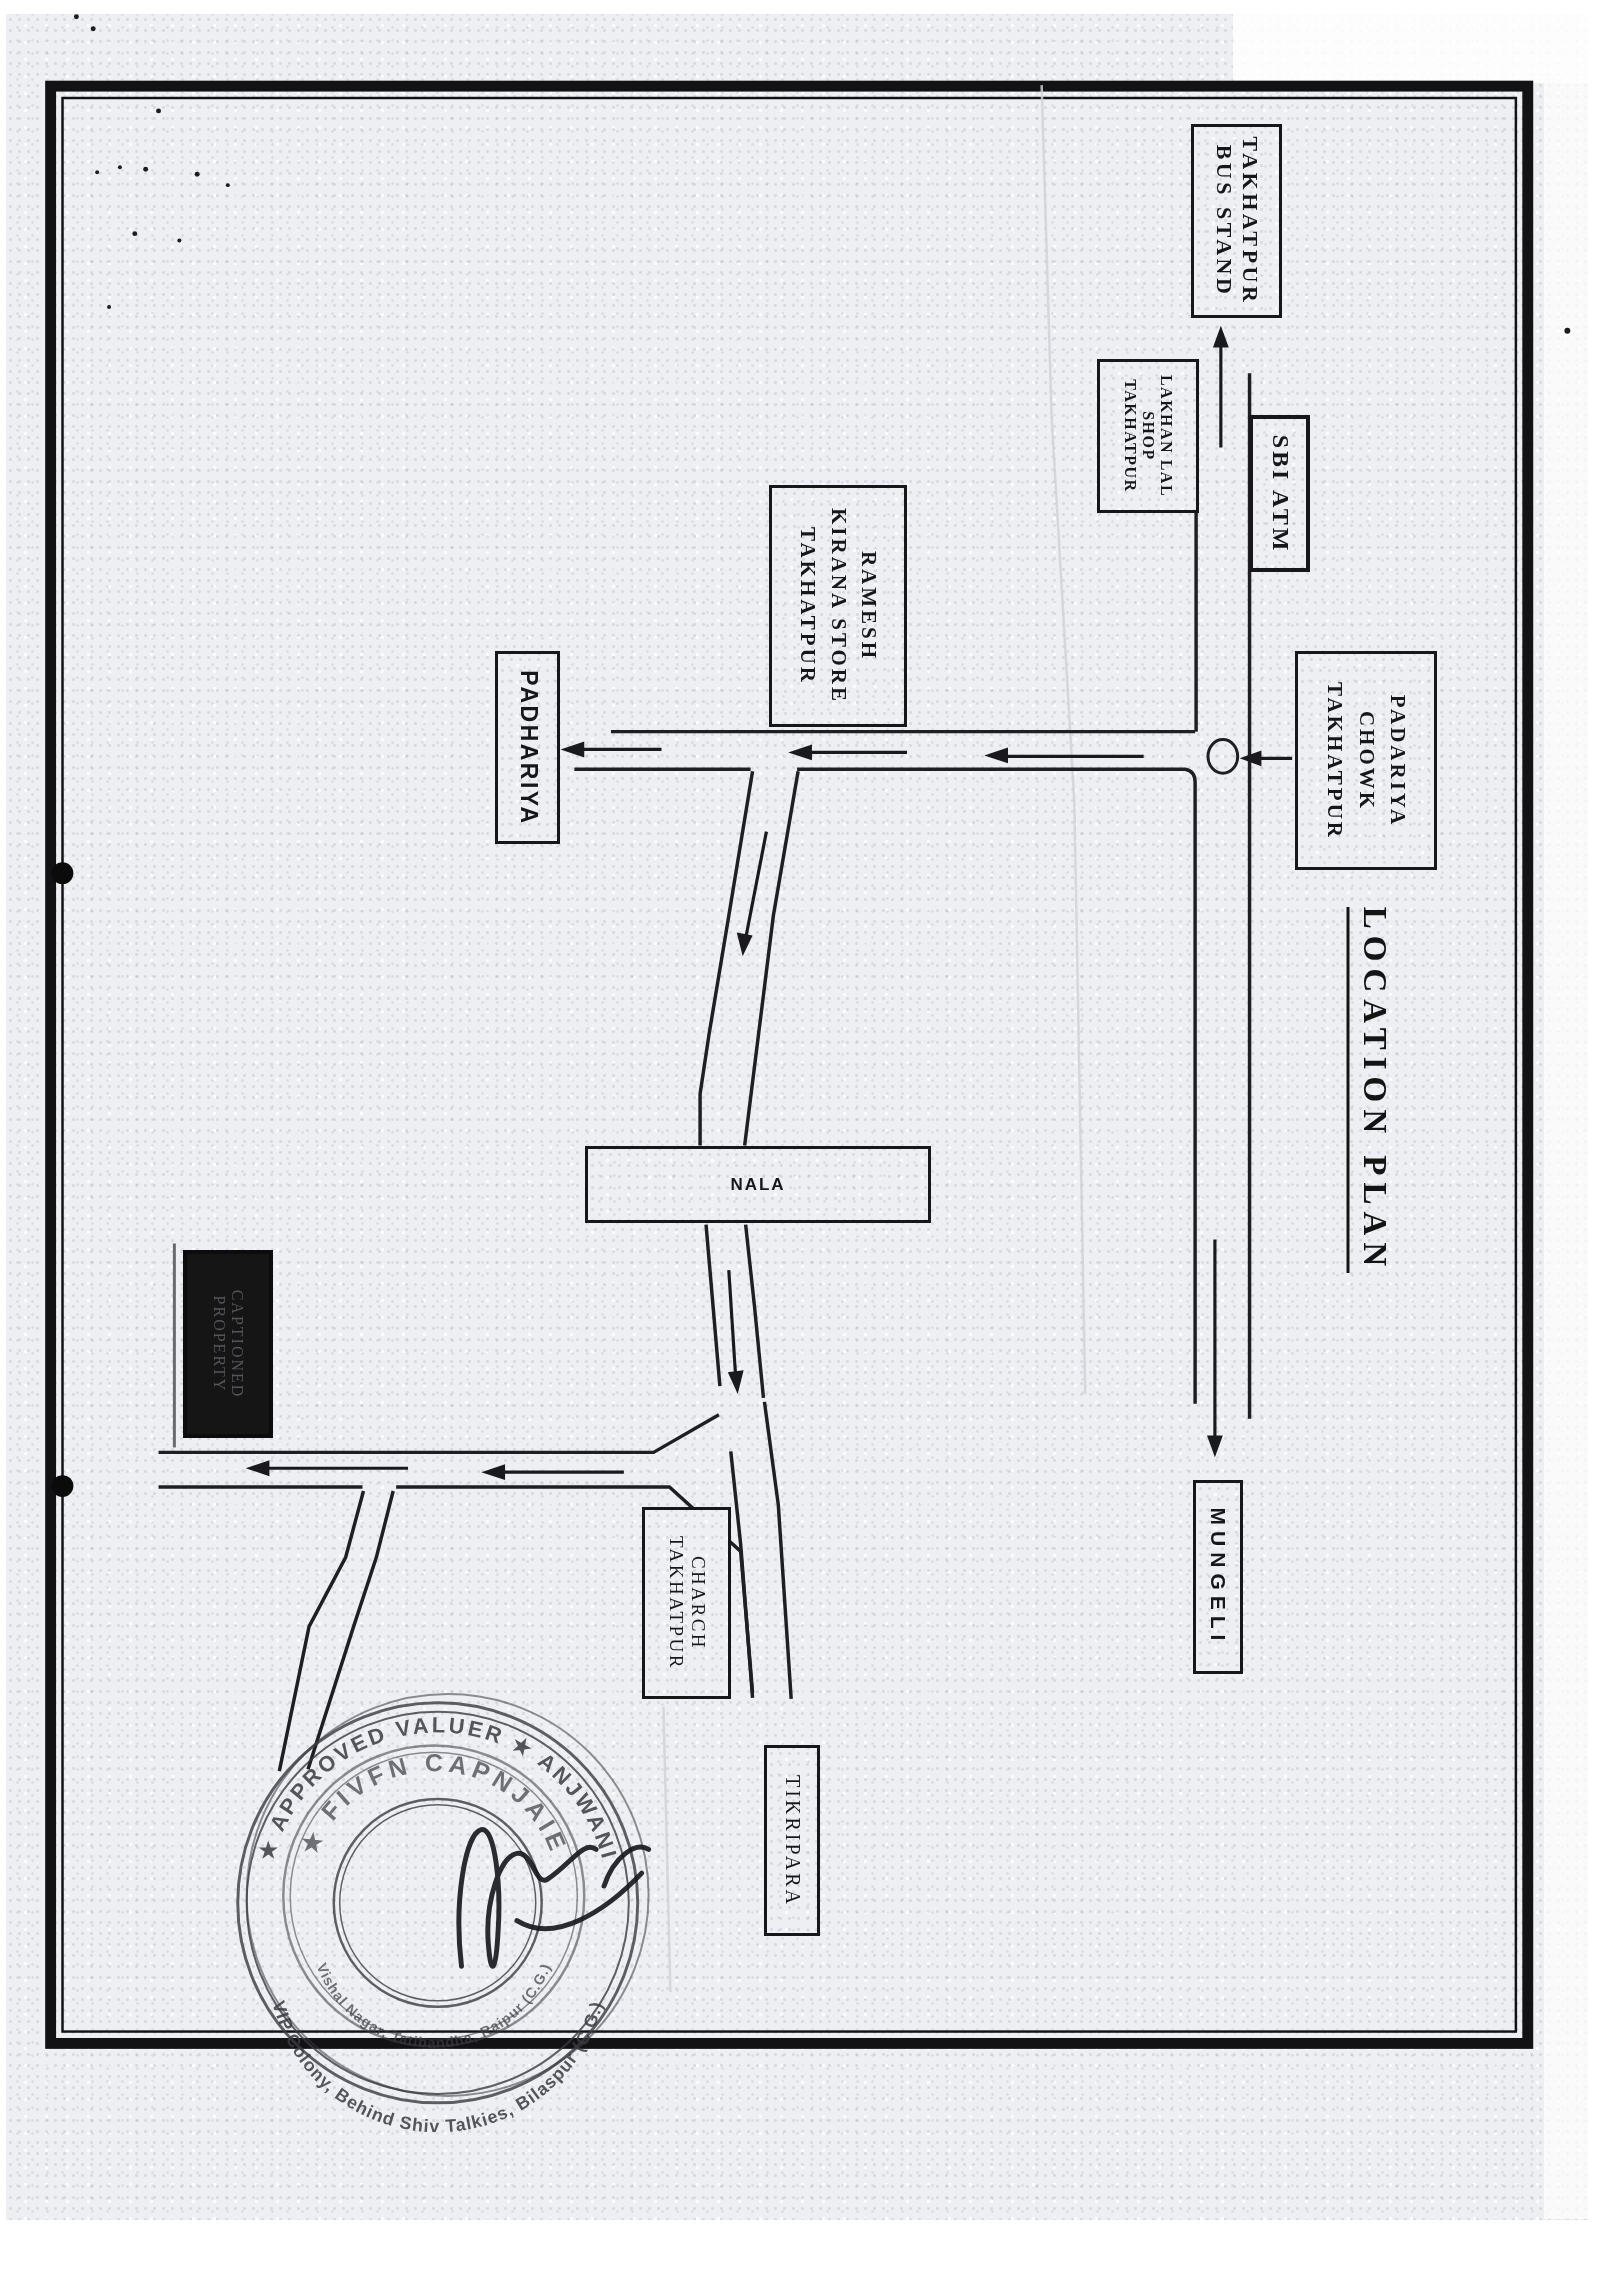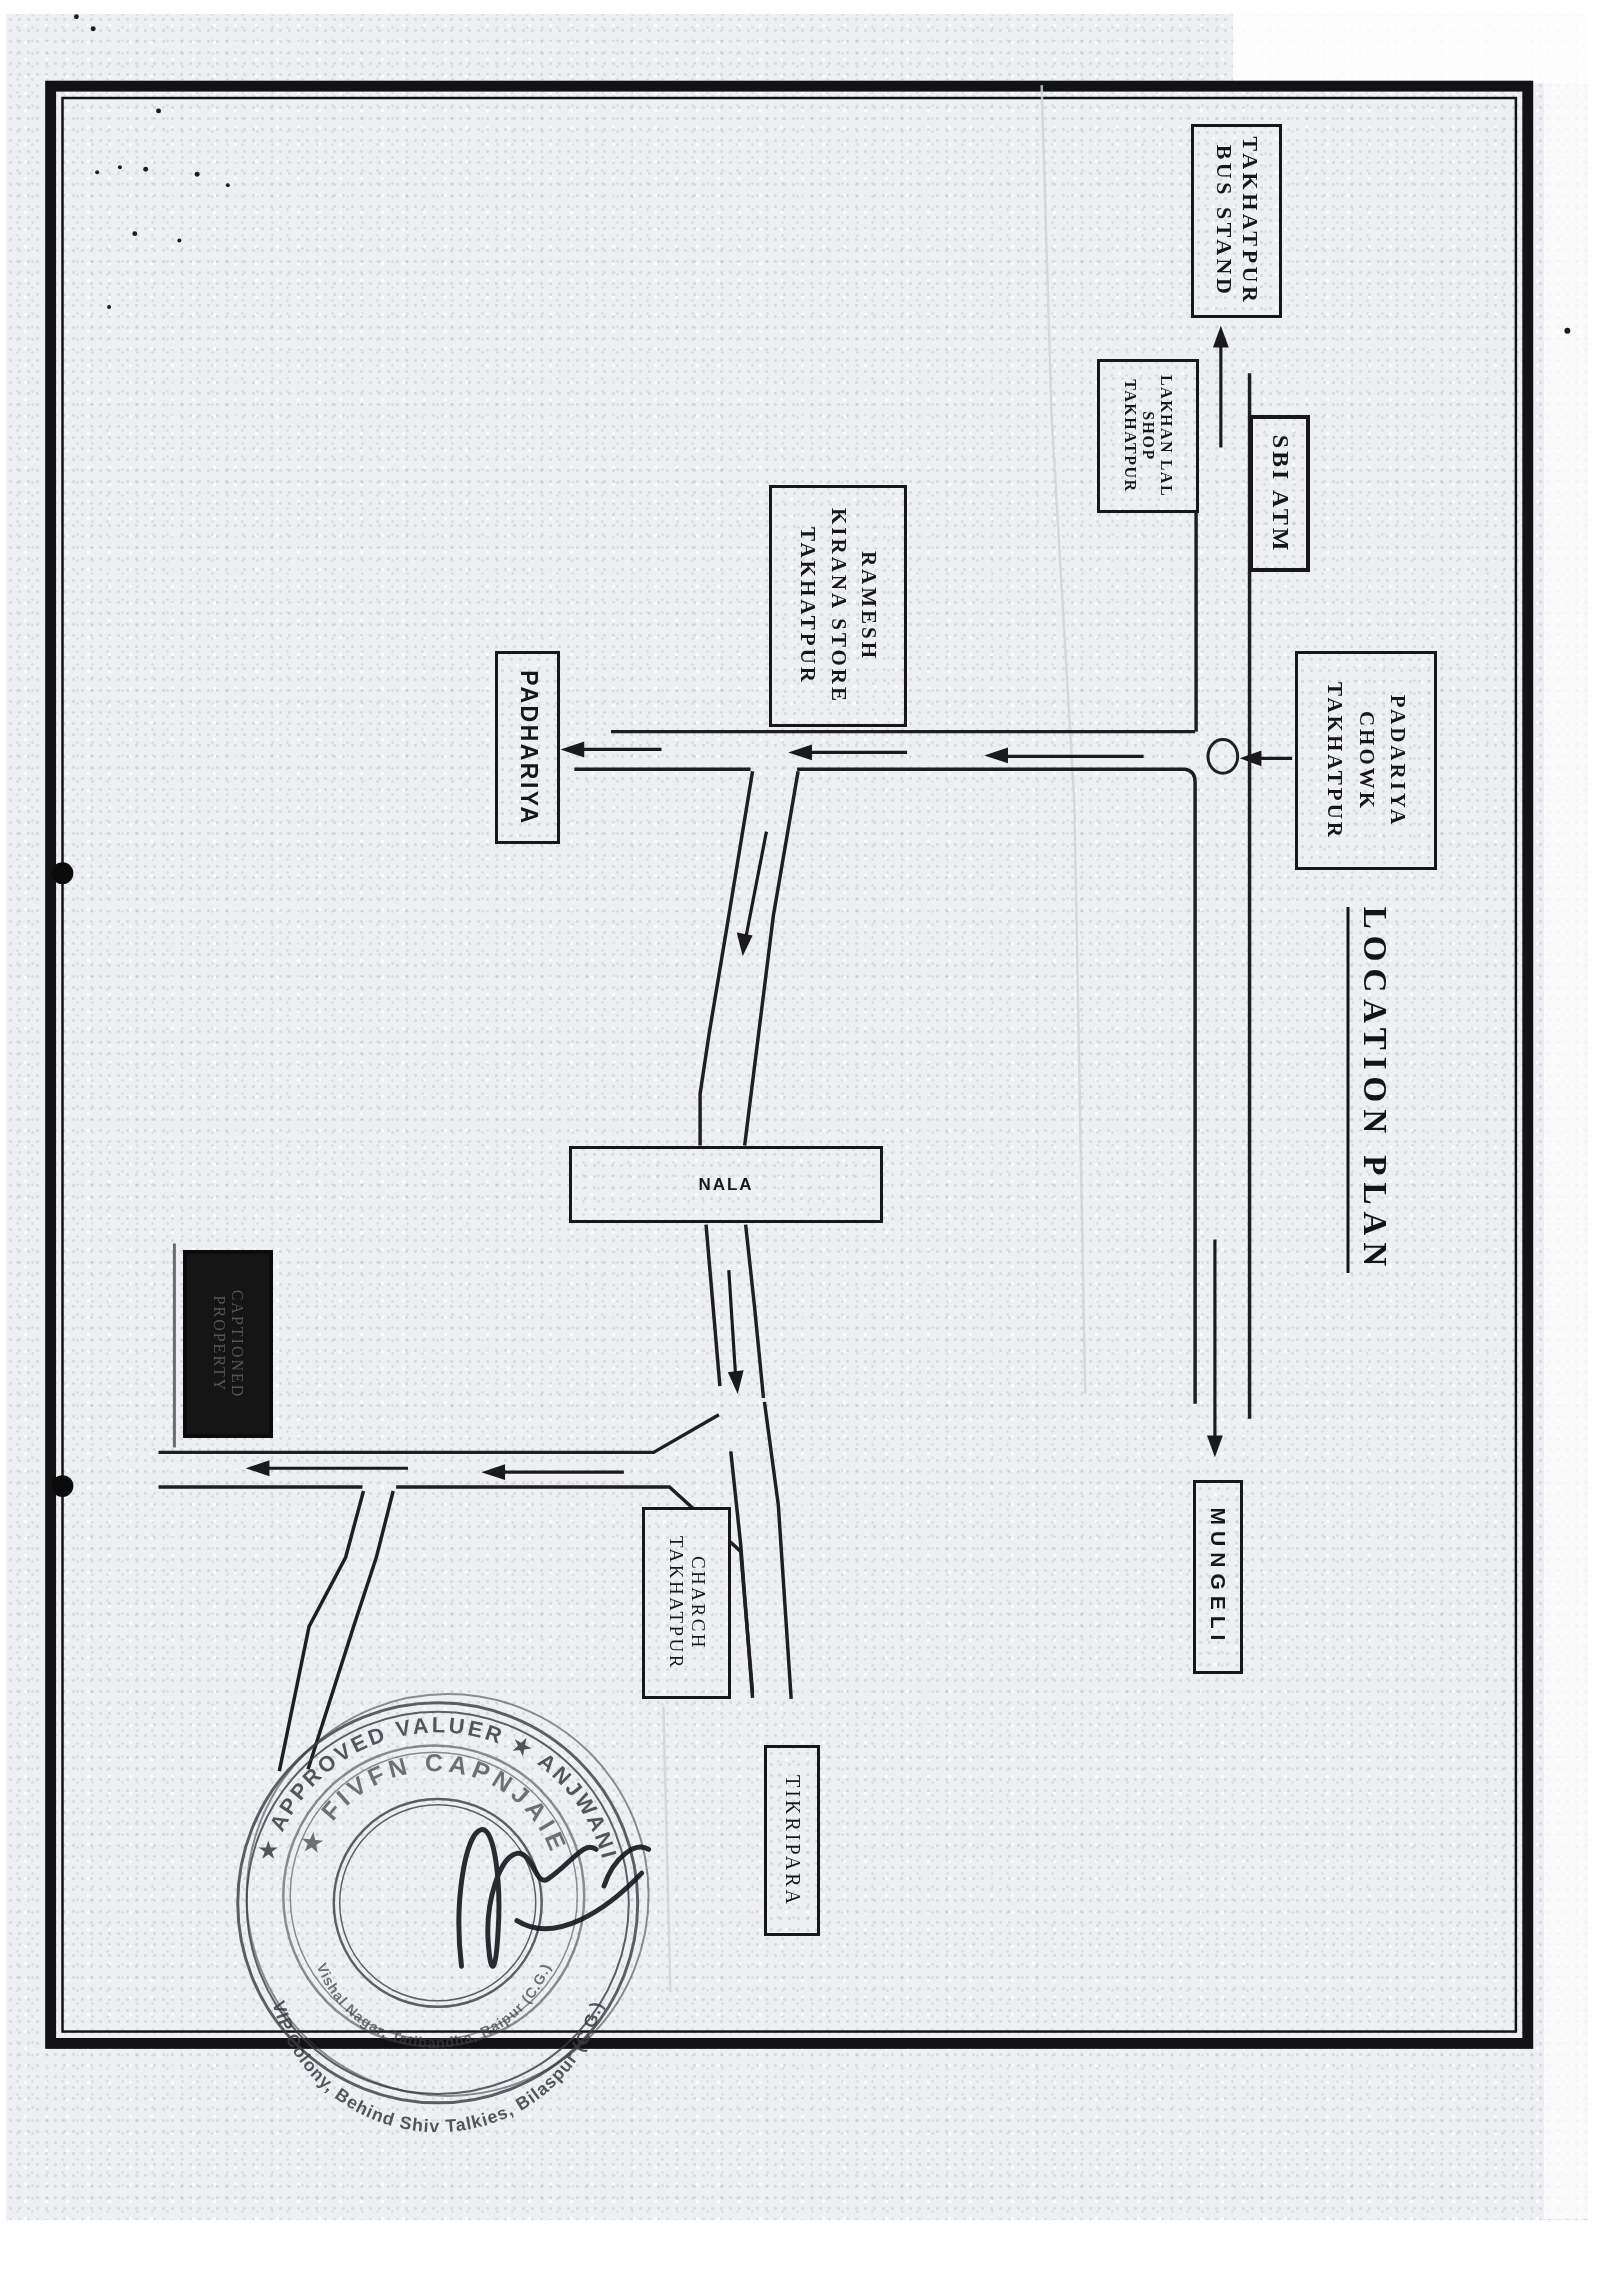--- a/index.html
+++ b/index.html
@@ -197,21 +197,21 @@
 </div>
 
 <div class="mapbox paperbg" id="box-chowk" style="left:1295px;top:651px;width:142px;height:219px;border-width:3.5px">
   <div class="rot" style="width:211px;height:134px">
     <div class="ln serif b" style="font-size:21px;letter-spacing:3px;line-height:1.5">PADARIYA</div>
     <div class="ln serif b" style="font-size:21px;letter-spacing:3px;line-height:1.5">CHOWK</div>
     <div class="ln serif b" style="font-size:21px;letter-spacing:3px;line-height:1.5">TAKHATPUR</div>
   </div>
 </div>
 
-<div class="mapbox paperbg" id="nala-box" style="left:569px;top:1146px;width:314px;height:77px;border-width:3.5px">
+<div class="mapbox paperbg" id="nala-box" style="left:585px;top:1146px;width:346px;height:77px;border-width:3.5px">
   <span class="ln sans b" style="font-size:17px;letter-spacing:2px">NALA</span>
 </div>
 
 <div class="mapbox" id="captioned-box" style="left:183px;top:1250px;width:90px;height:188px;border-width:4px">
   <div class="rot" style="width:180px;height:82px">
     <div class="ln serif" style="font-size:16px;letter-spacing:2px">CAPTIONED</div>
     <div class="ln serif" style="font-size:16px;letter-spacing:2px">PROPERTY</div>
   </div>
 </div>
 

